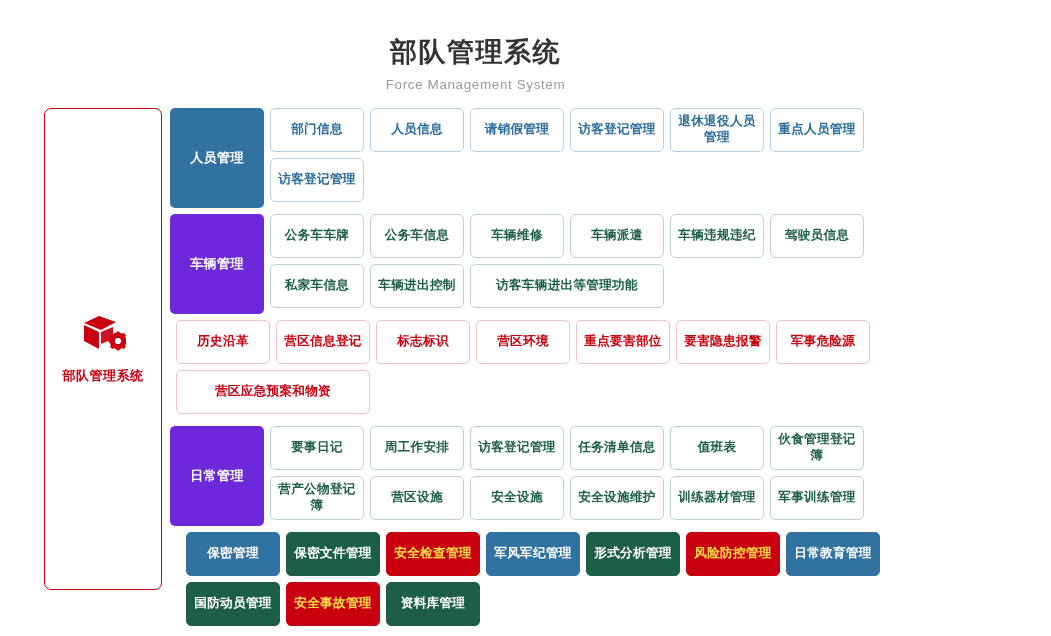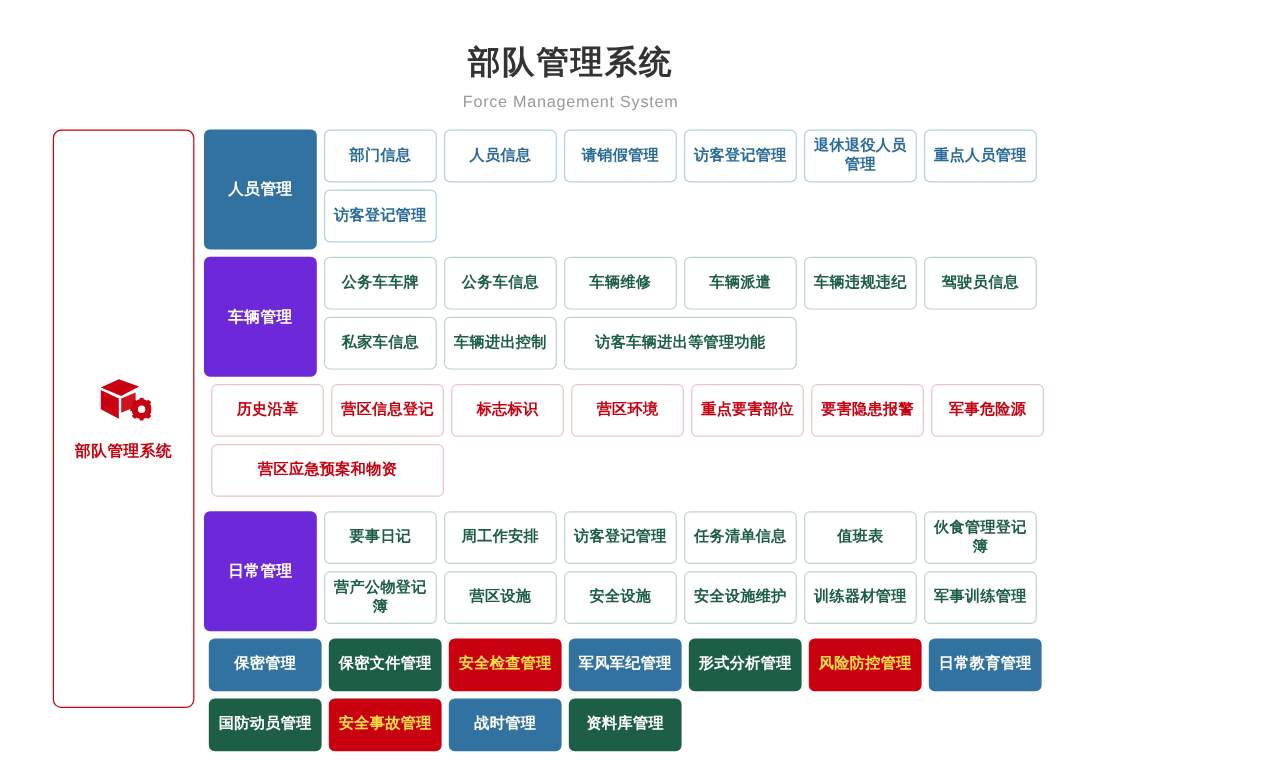--- a/index.html
+++ b/index.html
@@ -106,21 +106,21 @@
   
   .cell.o-blue  { border: 1.2px solid #b6cfe2; background: #fff; color: #2a6c99; }
   .cell.o-green { border: 1.2px solid #bdd4ca; background: #fff; color: #1d5e46; }
   .cell.o-red   { border: 1.2px solid #eec3c7; background: #fff; color: #c8000f; }
 
   
   .cell.f-blue  { background: #3272a0; color: #fff; border: 1.2px solid #3272a0; }
   .cell.f-green { background: #1d5e46; color: #fff; border: 1.2px solid #1d5e46; }
   .cell.f-red   { background: #c8000f; color: #fde047; border: 1.2px solid #c8000f; }
 
-  .section.flat .items { margin-left: 4px; }
+  .section.flat .items { margin-left: 16px; }
   .section.flat .cell:first-child { margin-left: 0; }
 </style>
 </head>
 <body>
 
 <div class="page">
 
   <div class="header">
     <div class="title">部队管理系统</div>
     <div class="subtitle">Force Management System</div>
@@ -213,20 +213,19 @@
           <div class="items">
             <div class="cell f-blue">保密管理</div>
             <div class="cell f-green">保密文件管理</div>
             <div class="cell f-red">安全检查管理</div>
             <div class="cell f-blue">军风军纪管理</div>
             <div class="cell f-green">形式分析管理</div>
             <div class="cell f-red">风险防控管理</div>
             <div class="cell f-blue">日常教育管理</div>
             <div class="cell f-green">国防动员管理</div>
             <div class="cell f-red">安全事故管理</div>
-            <div class="cell f-blue">战时管理</div>
             <div class="cell f-green">资料库管理</div>
           </div>
         </div>
       </div>
 
   </div>
 </div>
 
 </body></html>

